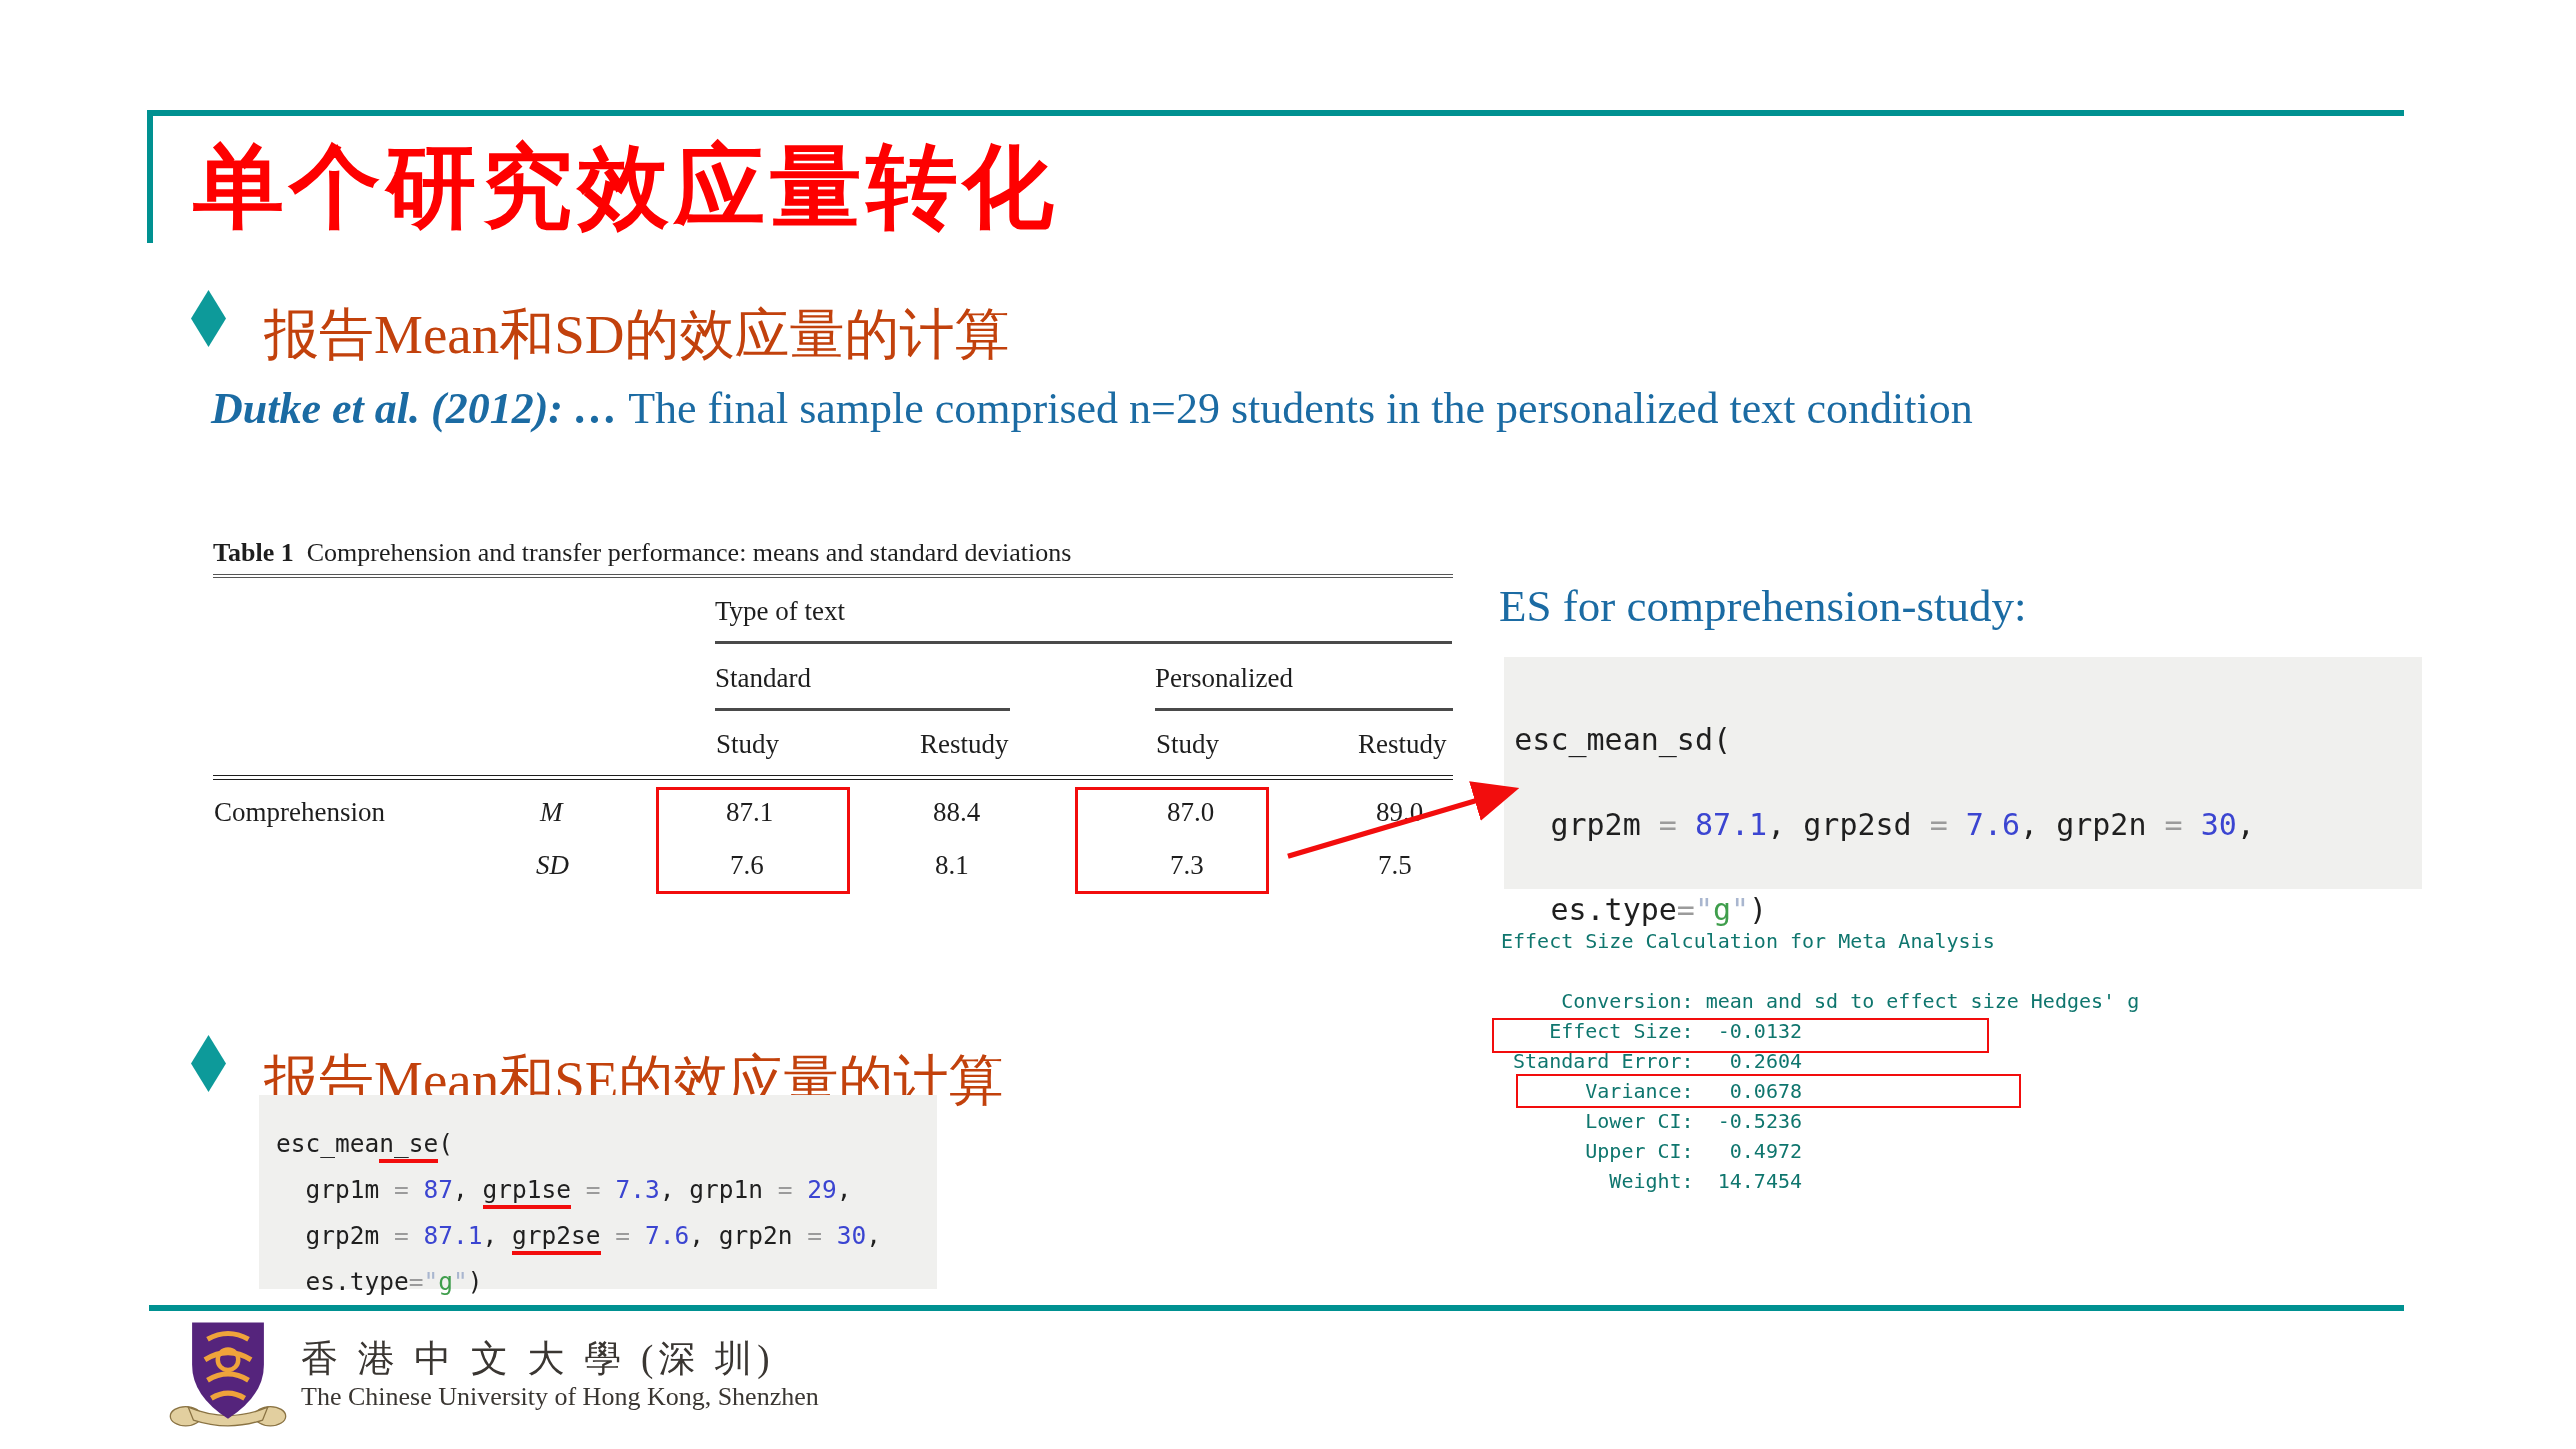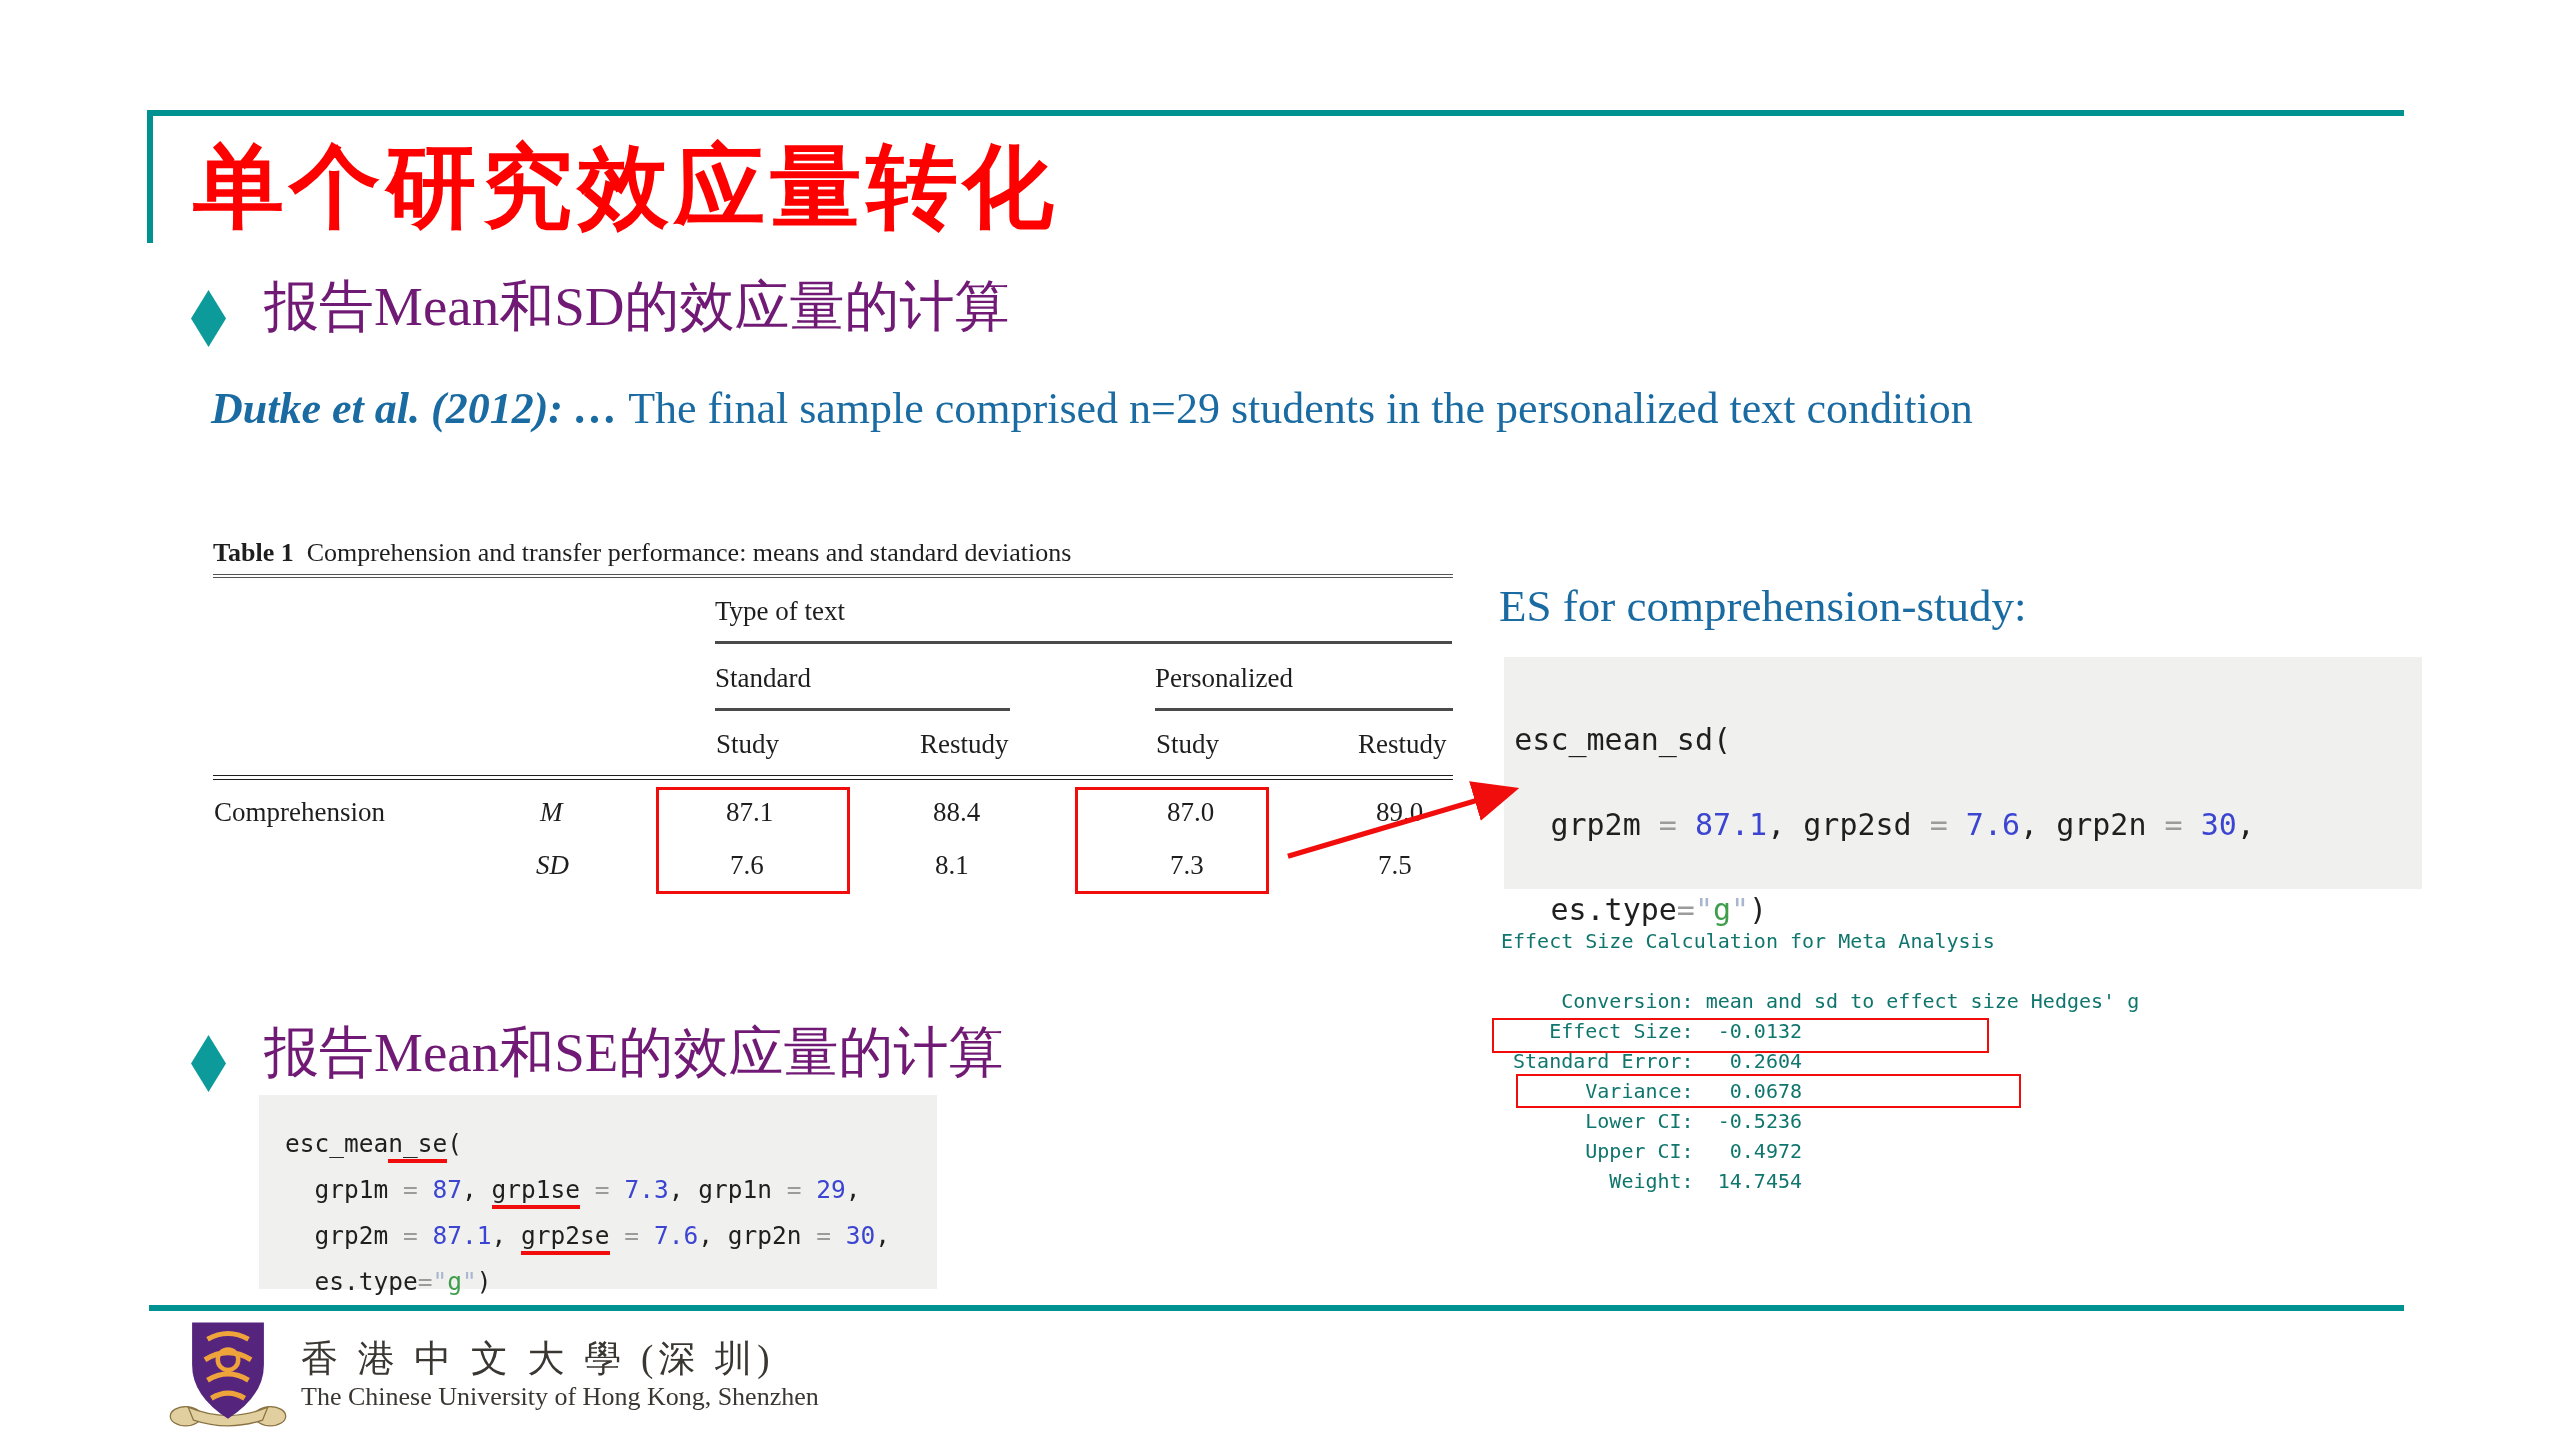--- a/index.html
+++ b/index.html
@@ -13,21 +13,21 @@
   .left-bar{left:147px;top:110px;width:5.8px;height:133px;}
   .bottom-bar{left:149px;top:1305px;width:2255px;height:6.4px;}
 
   
   .slide-title{left:193px;top:126px;font-size:91px;font-weight:bold;color:#fe0000;
                letter-spacing:5.2px;white-space:nowrap;}
 
   
   .diamond{width:35px;height:57px;background:#0d9a9a;
            clip-path:polygon(50% 0,100% 50%,50% 100%,0 50%);}
-  .bullet-text{font-size:55px;color:#701a75;white-space:nowrap;}
+  .bullet-text{font-size:55px;color:#c2410c;white-space:nowrap;margin-top:28px;}
 
   
   .para{left:211px;top:377px;width:2228px;font-size:44px;line-height:64px;color:#1b6ba3;}
   .para .lead{font-weight:bold;font-style:italic;}
 
   
   .tbl-text{font-size:27px;white-space:nowrap;}
   .tbl-caption{font-size:26px;white-space:nowrap;}
   .tbl-caption .cap-label{font-weight:bold;}
   .rule-double-lt{height:1.9px;border-top:1.3px solid #555;border-bottom:1.3px solid #555;}
@@ -36,21 +36,21 @@
   .ital{font-style:italic;}
   .red-box{border:3.2px solid #f20d0d;}
 
   
   .es-heading{left:1499px;top:580px;font-size:45px;color:#1b6ba3;white-space:nowrap;}
   .code-box{background:#f0f0ee;font-family:"DejaVu Sans Mono","Liberation Mono",monospace;color:#1f1f1f;}
   .code-sd{left:1504px;top:657px;width:918px;height:232px;font-size:30px;
            padding:23px 0 0 10.3px;box-sizing:border-box;}
   .code-sd .code-line{height:50px;line-height:50px;white-space:pre;margin-top:35px;}
   .code-se{left:259px;top:1095px;width:678px;height:194px;font-size:24.5px;
-           padding:26px 0 0 26px;box-sizing:border-box;}
+           padding:26px 0 0 17px;box-sizing:border-box;}
   .code-se .code-line{height:46px;line-height:46px;white-space:pre;}
   .tok-op{color:#9b9b9b;}
   .tok-num{color:#3b45d1;}
   .tok-q{color:#a9b6cf;}
   .tok-str{color:#3f9e4c;}
   .tok-u{border-bottom:4.5px solid #f20d0d;padding-bottom:1.3px;}
 
   
   .r-output{left:1501px;top:926px;font-family:"DejaVu Sans Mono","Liberation Mono",monospace;
             font-size:20px;line-height:30px;color:#0f766e;white-space:pre;margin:0;}

